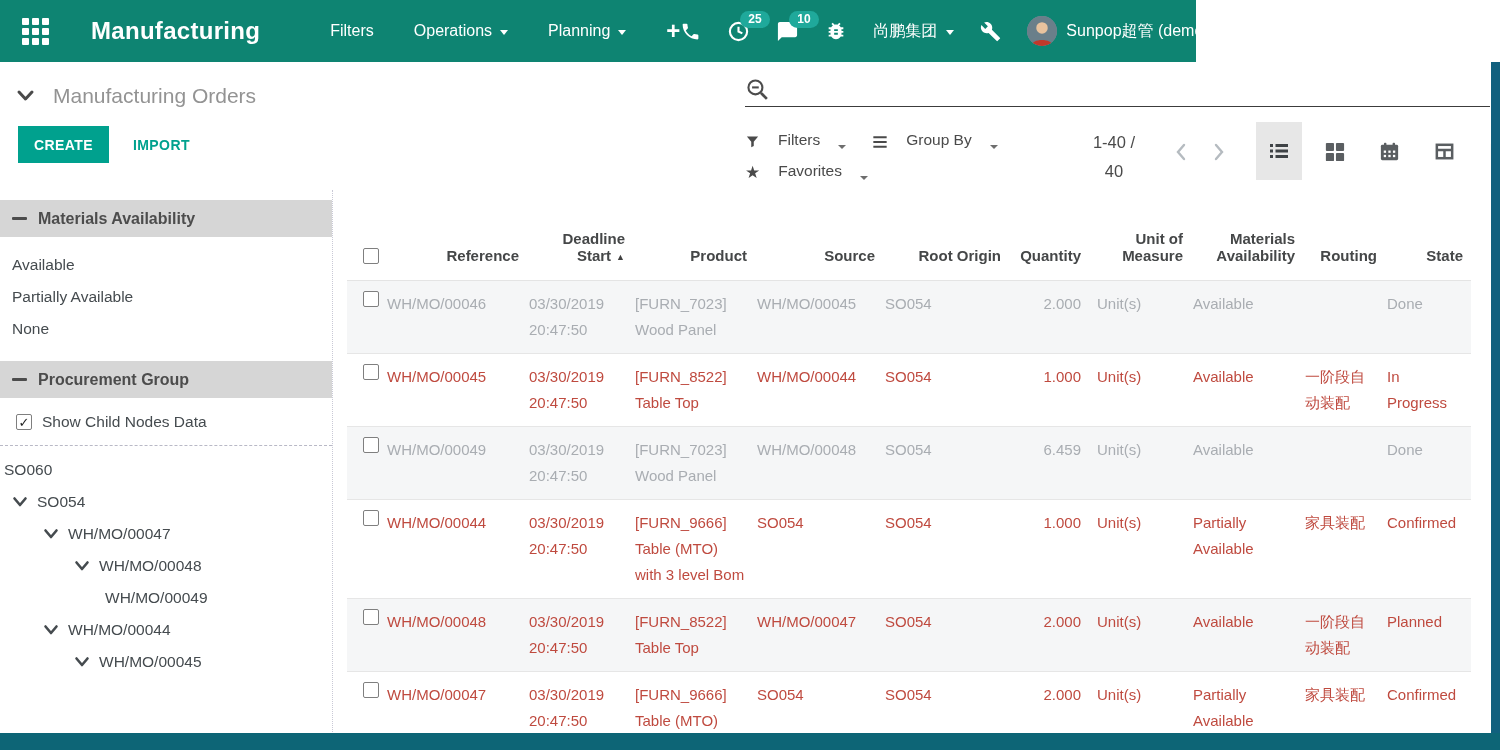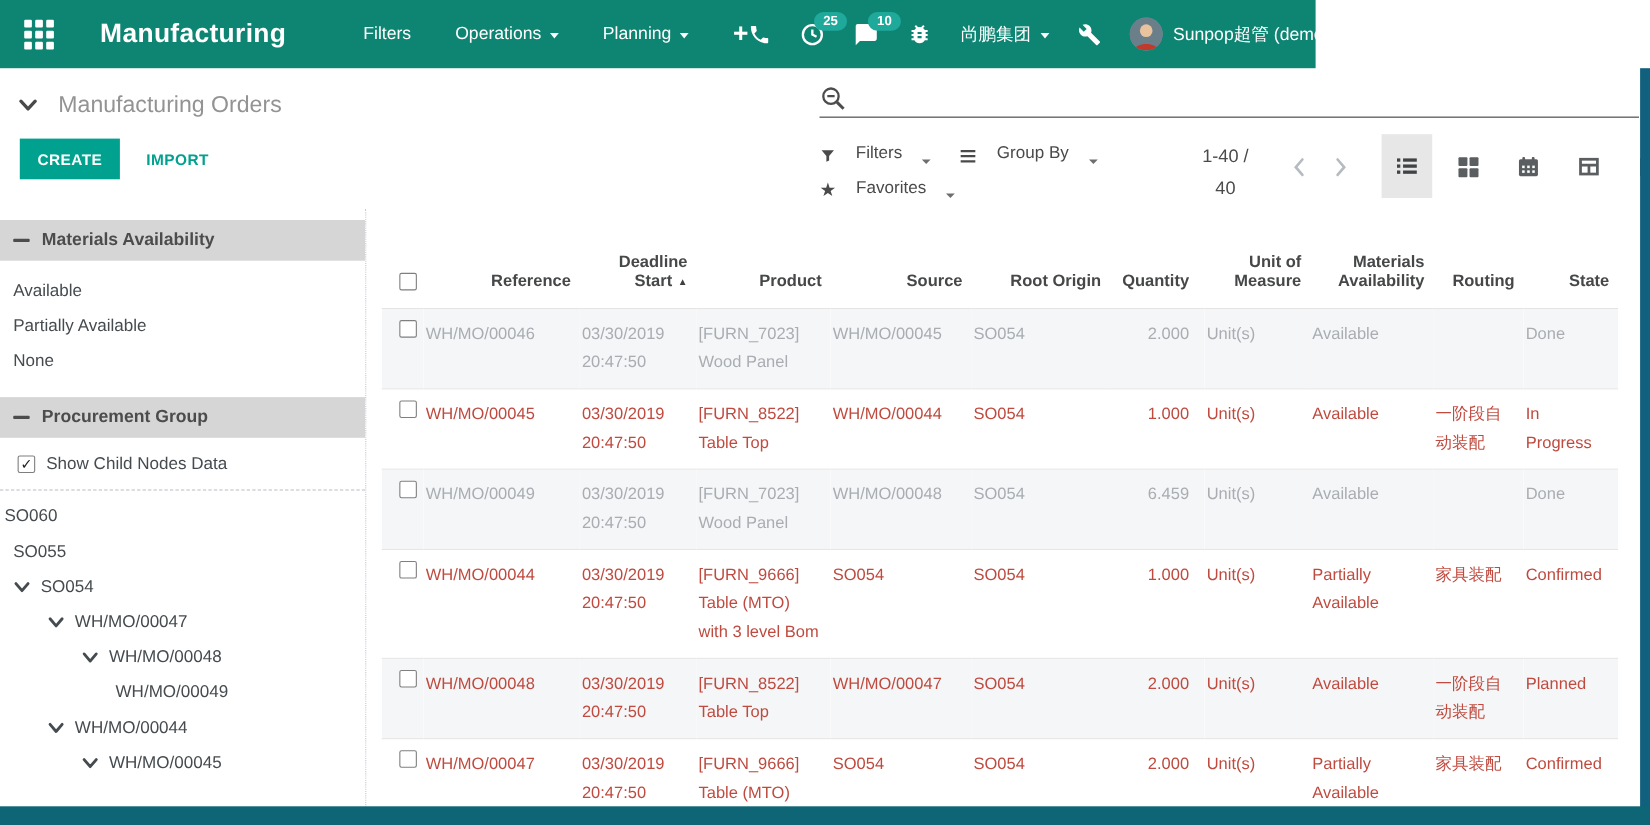--- a/index.html
+++ b/index.html
@@ -311,23 +311,20 @@
     <div class="cb-row">
       <span class="checkbox">✓</span>
       <span>Show Child Nodes Data</span>
     </div>
     <hr class="dashed-sep">
     <div>
         <div class="tree-item" style="padding-left: 4px;">
           <span>SO060</span>
         </div>
         <div class="tree-item" style="padding-left: 12px;">
-          <span>SO055</span>
-        </div>
-        <div class="tree-item" style="padding-left: 12px;">
           <svg width="16" height="12" viewBox="0 0 16 12">
             <polyline points="2.5,2.5 8,9 13.5,2.5" fill="none" stroke="#454b4f" stroke-width="2.6" stroke-linecap="round" stroke-linejoin="round"></polyline>
           </svg>
           <span>SO054</span>
         </div>
         <div class="tree-item" style="padding-left: 43px;">
           <svg width="16" height="12" viewBox="0 0 16 12">
             <polyline points="2.5,2.5 8,9 13.5,2.5" fill="none" stroke="#454b4f" stroke-width="2.6" stroke-linecap="round" stroke-linejoin="round"></polyline>
           </svg>
           <span>WH/MO/00047</span>

